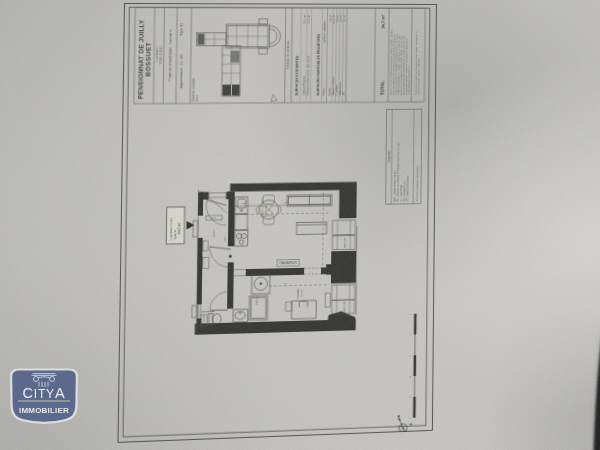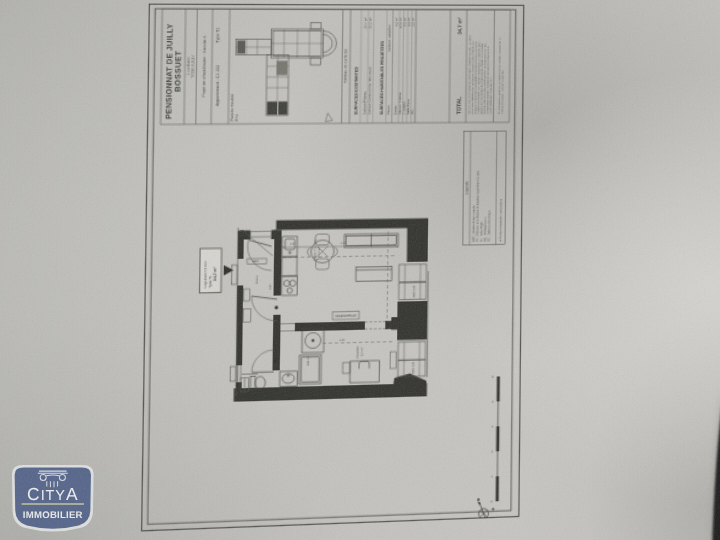--- a/index.html
+++ b/index.html
@@ -408,21 +408,21 @@
 <text x="118" y="201.5">2,87</text>
 <text x="160" y="201.5">3,01</text>
 <text x="160" y="282">3,01</text>
 <text transform="translate(103,238) rotate(-90)">2,52</text>
 <text transform="translate(222.5,247) rotate(-90)">MEN 0,95</text>
 <text transform="translate(222.5,311) rotate(-90)">MEN 0,95</text>
 </g>
 </svg>
 </div>
 
-<div id="logo" style="position:absolute;left:7px;top:385px;width:74px;height:62px;">
+<div id="logo" style="position:absolute;left:7px;top:366px;width:74px;height:62px;">
 <svg width="74" height="62" viewBox="0 0 74 62" xmlns="http://www.w3.org/2000/svg">
 
 <path d="M3,10 Q3,2.5 12,2.5 L62,2.5 Q71,2.5 71,10 L70.5,41 Q70,52.5 59.5,55 Q37,61 14.5,55 Q4,52.5 3.5,41 Z" fill="#dee0df"></path>
 
 <path d="M5.2,10.5 Q5.2,4.6 12.6,4.6 L61.4,4.6 Q68.8,4.6 68.8,10.5 L68.3,40.5 Q67.8,50.6 58.6,52.9 Q37,58.4 15.4,52.9 Q6.2,50.6 5.7,40.5 Z" fill="#55658a"></path>
 
 <g stroke="#d9dde2" fill="none" stroke-width="0.85">
 <line x1="25.5" y1="7.6" x2="48.5" y2="7.6"></line>
 <line x1="24.5" y1="9.4" x2="49.5" y2="9.4"></line>
 <circle cx="29" cy="13" r="2.5"></circle>

